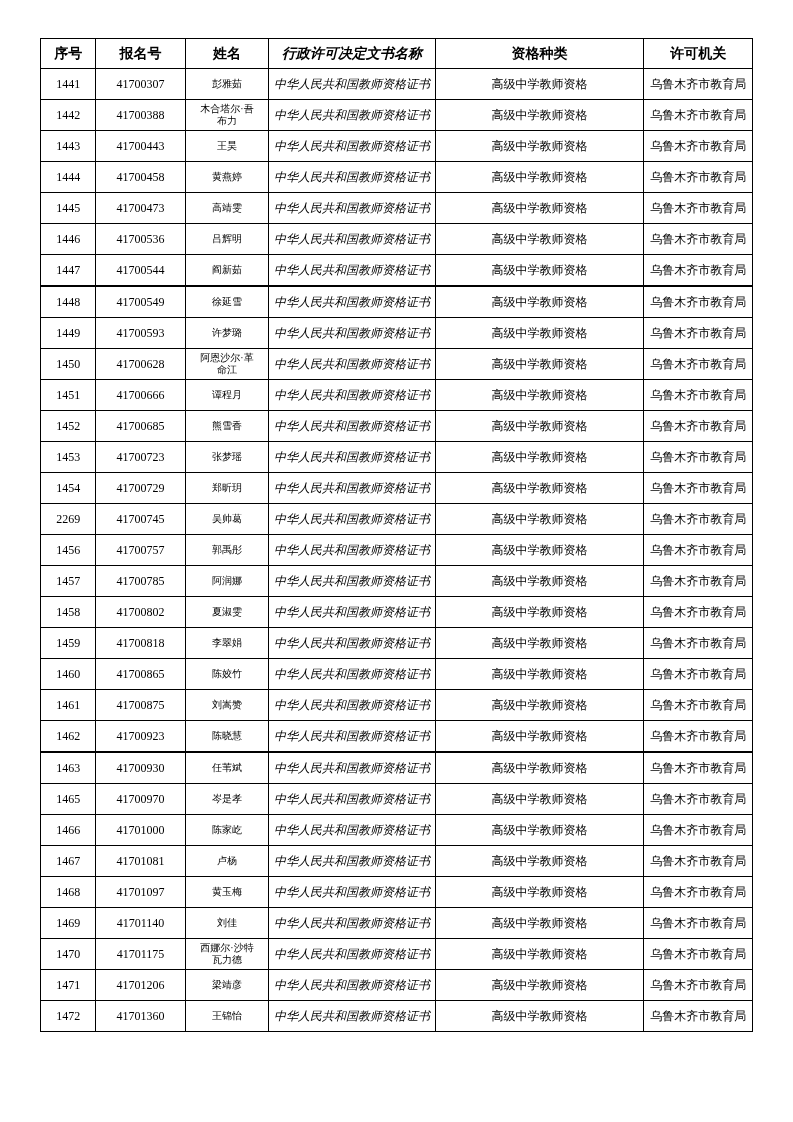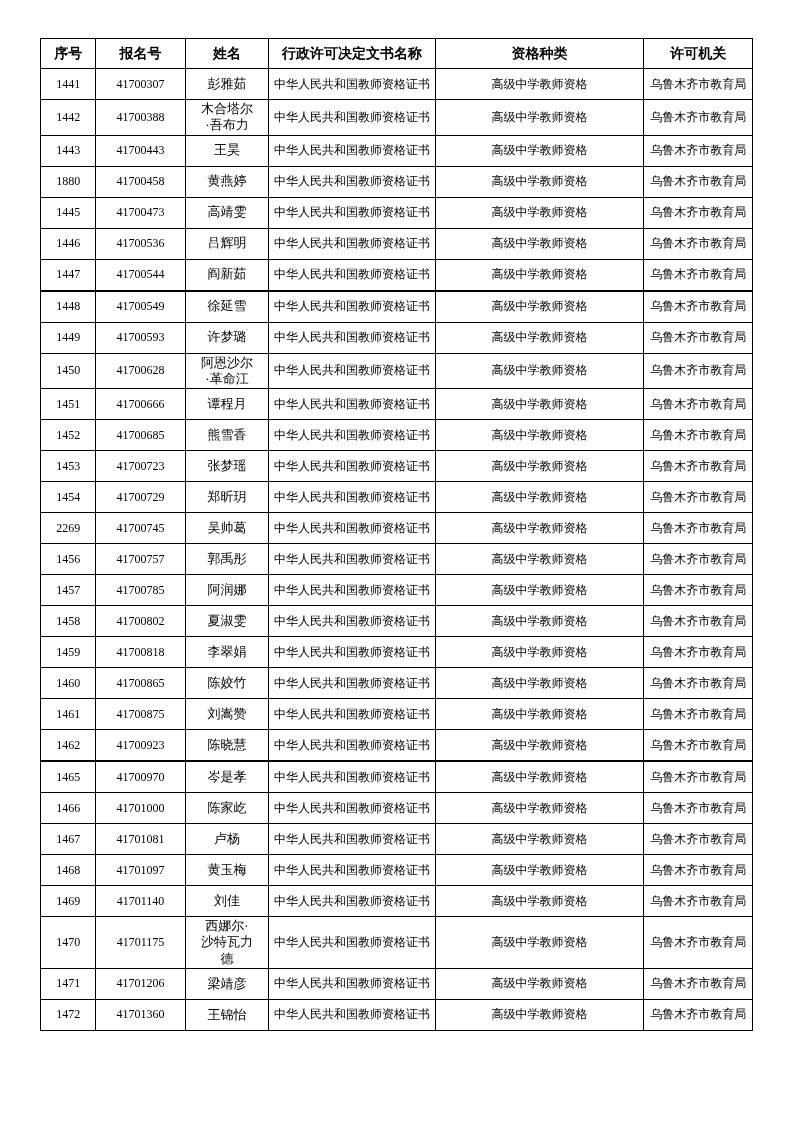--- a/index.html
+++ b/index.html
@@ -43,25 +43,25 @@
     height: 27px;
   }
   .license-table td {
     font-size: 12px;
     height: 28px;
   }
   
   .col-0 { width: 7.4%;  }   
   .col-1 { width: 12.4%; margin-top: 44px; }   
   .col-2 { width: 11.5%; }   
-  .col-3 { width: 23.7%; }   
+  .col-3 { width: 23.7%; font-style: italic; }   
   .col-4 { width: 29.8%; }   
   .col-5 { width: 15.2%; margin-top: 16px; }   
   
-  td.col-2 { font-size: 13px; padding: 1px 14px; }
+  td.col-2 { font-size: 10px; padding: 1px 14px; }
   
   tr.thick-after td { border-bottom-width: 2px; }
 </style>
 </head>
 <body>
 
 <div class="sheet">
   <table class="license-table">
     <thead>
       <tr>
@@ -92,21 +92,21 @@
         </tr>
         <tr>
           <td class="col-0">1443</td>
           <td class="col-1">41700443</td>
           <td class="col-2">王昊</td>
           <td class="col-3">中华人民共和国教师资格证书</td>
           <td class="col-4">高级中学教师资格</td>
           <td class="col-5">乌鲁木齐市教育局</td>
         </tr>
         <tr>
-          <td class="col-0">1880</td>
+          <td class="col-0">1444</td>
           <td class="col-1">41700458</td>
           <td class="col-2">黄燕婷</td>
           <td class="col-3">中华人民共和国教师资格证书</td>
           <td class="col-4">高级中学教师资格</td>
           <td class="col-5">乌鲁木齐市教育局</td>
         </tr>
         <tr>
           <td class="col-0">1445</td>
           <td class="col-1">41700473</td>
           <td class="col-2">高靖雯</td>
@@ -239,20 +239,28 @@
           <td class="col-1">41700875</td>
           <td class="col-2">刘嵩赞</td>
           <td class="col-3">中华人民共和国教师资格证书</td>
           <td class="col-4">高级中学教师资格</td>
           <td class="col-5">乌鲁木齐市教育局</td>
         </tr>
         <tr class="thick-after">
           <td class="col-0">1462</td>
           <td class="col-1">41700923</td>
           <td class="col-2">陈晓慧</td>
+          <td class="col-3">中华人民共和国教师资格证书</td>
+          <td class="col-4">高级中学教师资格</td>
+          <td class="col-5">乌鲁木齐市教育局</td>
+        </tr>
+        <tr>
+          <td class="col-0">1463</td>
+          <td class="col-1">41700930</td>
+          <td class="col-2">任苇斌</td>
           <td class="col-3">中华人民共和国教师资格证书</td>
           <td class="col-4">高级中学教师资格</td>
           <td class="col-5">乌鲁木齐市教育局</td>
         </tr>
         <tr>
           <td class="col-0">1465</td>
           <td class="col-1">41700970</td>
           <td class="col-2">岑是孝</td>
           <td class="col-3">中华人民共和国教师资格证书</td>
           <td class="col-4">高级中学教师资格</td>

